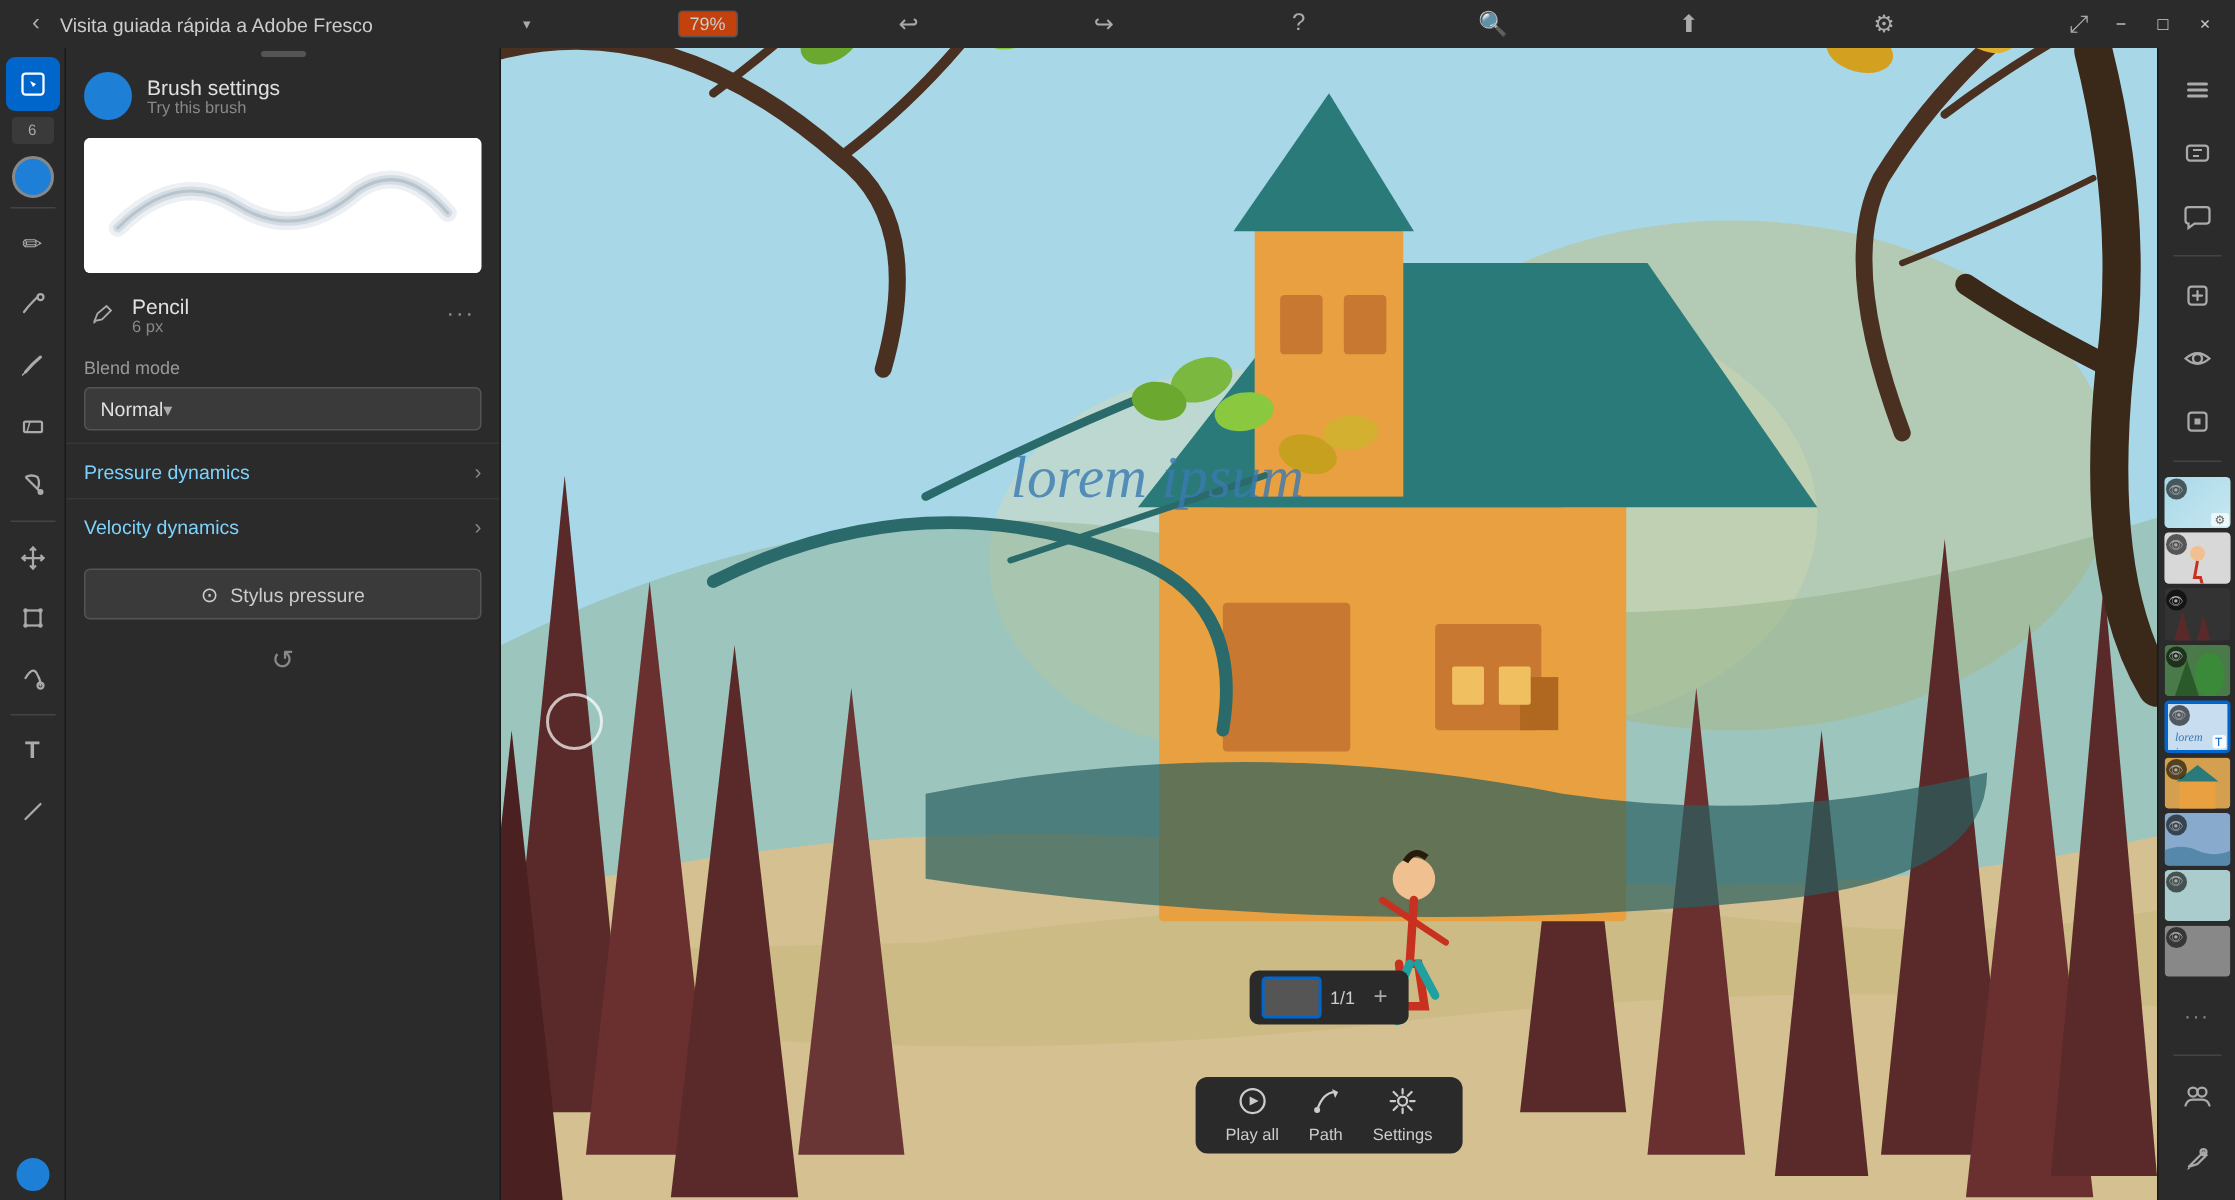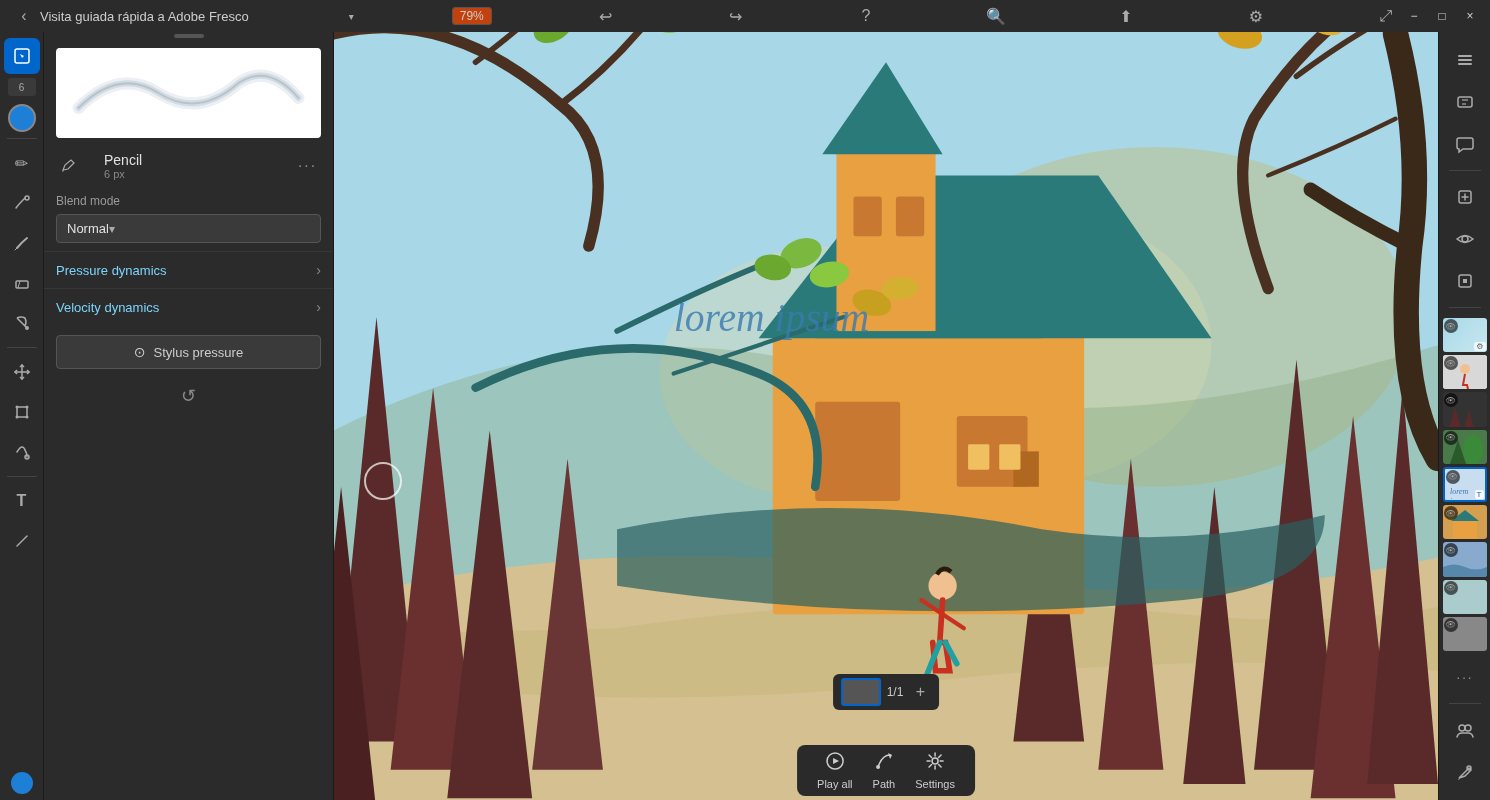--- a/index.html
+++ b/index.html
@@ -171,21 +171,21 @@
       width: 100%;
       height: 100%;
     }
 
     .brush-name-row {
       padding: 6px 12px;
       display: flex;
       align-items: center;
       justify-content: space-between;
     }
-    .brush-name-left { display: flex; align-items: center; gap: 24px; }
+    .brush-name-left { display: flex; align-items: center; gap: 8px; }
     .brush-icon {
       width: 24px;
       height: 24px;
       display: flex;
       align-items: center;
       justify-content: center;
       font-size: 13px;
       color: #aaa;
     }
     .brush-name { font-size: 14px; color: #e0e0e0; }
@@ -278,21 +278,21 @@
       border: 2px solid rgba(255,255,255,0.7);
       border-radius: 50%;
       top: 430px;
       left: 30px;
       pointer-events: none;
     }
 
     
     .canvas-bottom {
       position: absolute;
-      bottom: 4px;
+      bottom: 31px;
       left: 50%;
       transform: translateX(-50%);
       display: flex;
       flex-direction: column;
       align-items: center;
       gap: 8px;
     }
     .page-indicator {
       display: flex;
       align-items: center;
@@ -513,20 +513,27 @@
     </div>
     <div style="flex:1"></div>
     <div class="tool-small-circle" style="background:#1e7fd6;border:2px solid #1e7fd6;"></div>
   </div>
 
   <div class="brush-panel">
     <div class="panel-drag-handle">
       <div class="drag-dots"></div>
     </div>
 
+    <div class="panel-header">
+      <div class="brush-color-dot"></div>
+      <div class="panel-title-group">
+        <span class="panel-title">Brush settings</span>
+        <span class="panel-subtitle">Try this brush</span>
+      </div>
+    </div>
 
     <div class="brush-preview">
       <svg class="brush-stroke-svg" viewBox="0 0 260 90" xmlns="http://www.w3.org/2000/svg">
         <rect width="260" height="90" fill="white"></rect>
         <path d="M20 60 Q60 20 100 45 Q140 70 180 35 Q210 15 240 50" stroke="#d0d8e0" stroke-width="12" fill="none" stroke-linecap="round" opacity="0.4"></path>
         <path d="M20 60 Q60 20 100 45 Q140 70 180 35 Q210 15 240 50" stroke="#c5cfd8" stroke-width="6" fill="none" stroke-linecap="round" opacity="0.6"></path>
         <path d="M20 60 Q60 20 100 45 Q140 70 180 35 Q210 15 240 50" stroke="#b8c4cc" stroke-width="2" fill="none" stroke-linecap="round"></path>
       </svg>
     </div>
 

